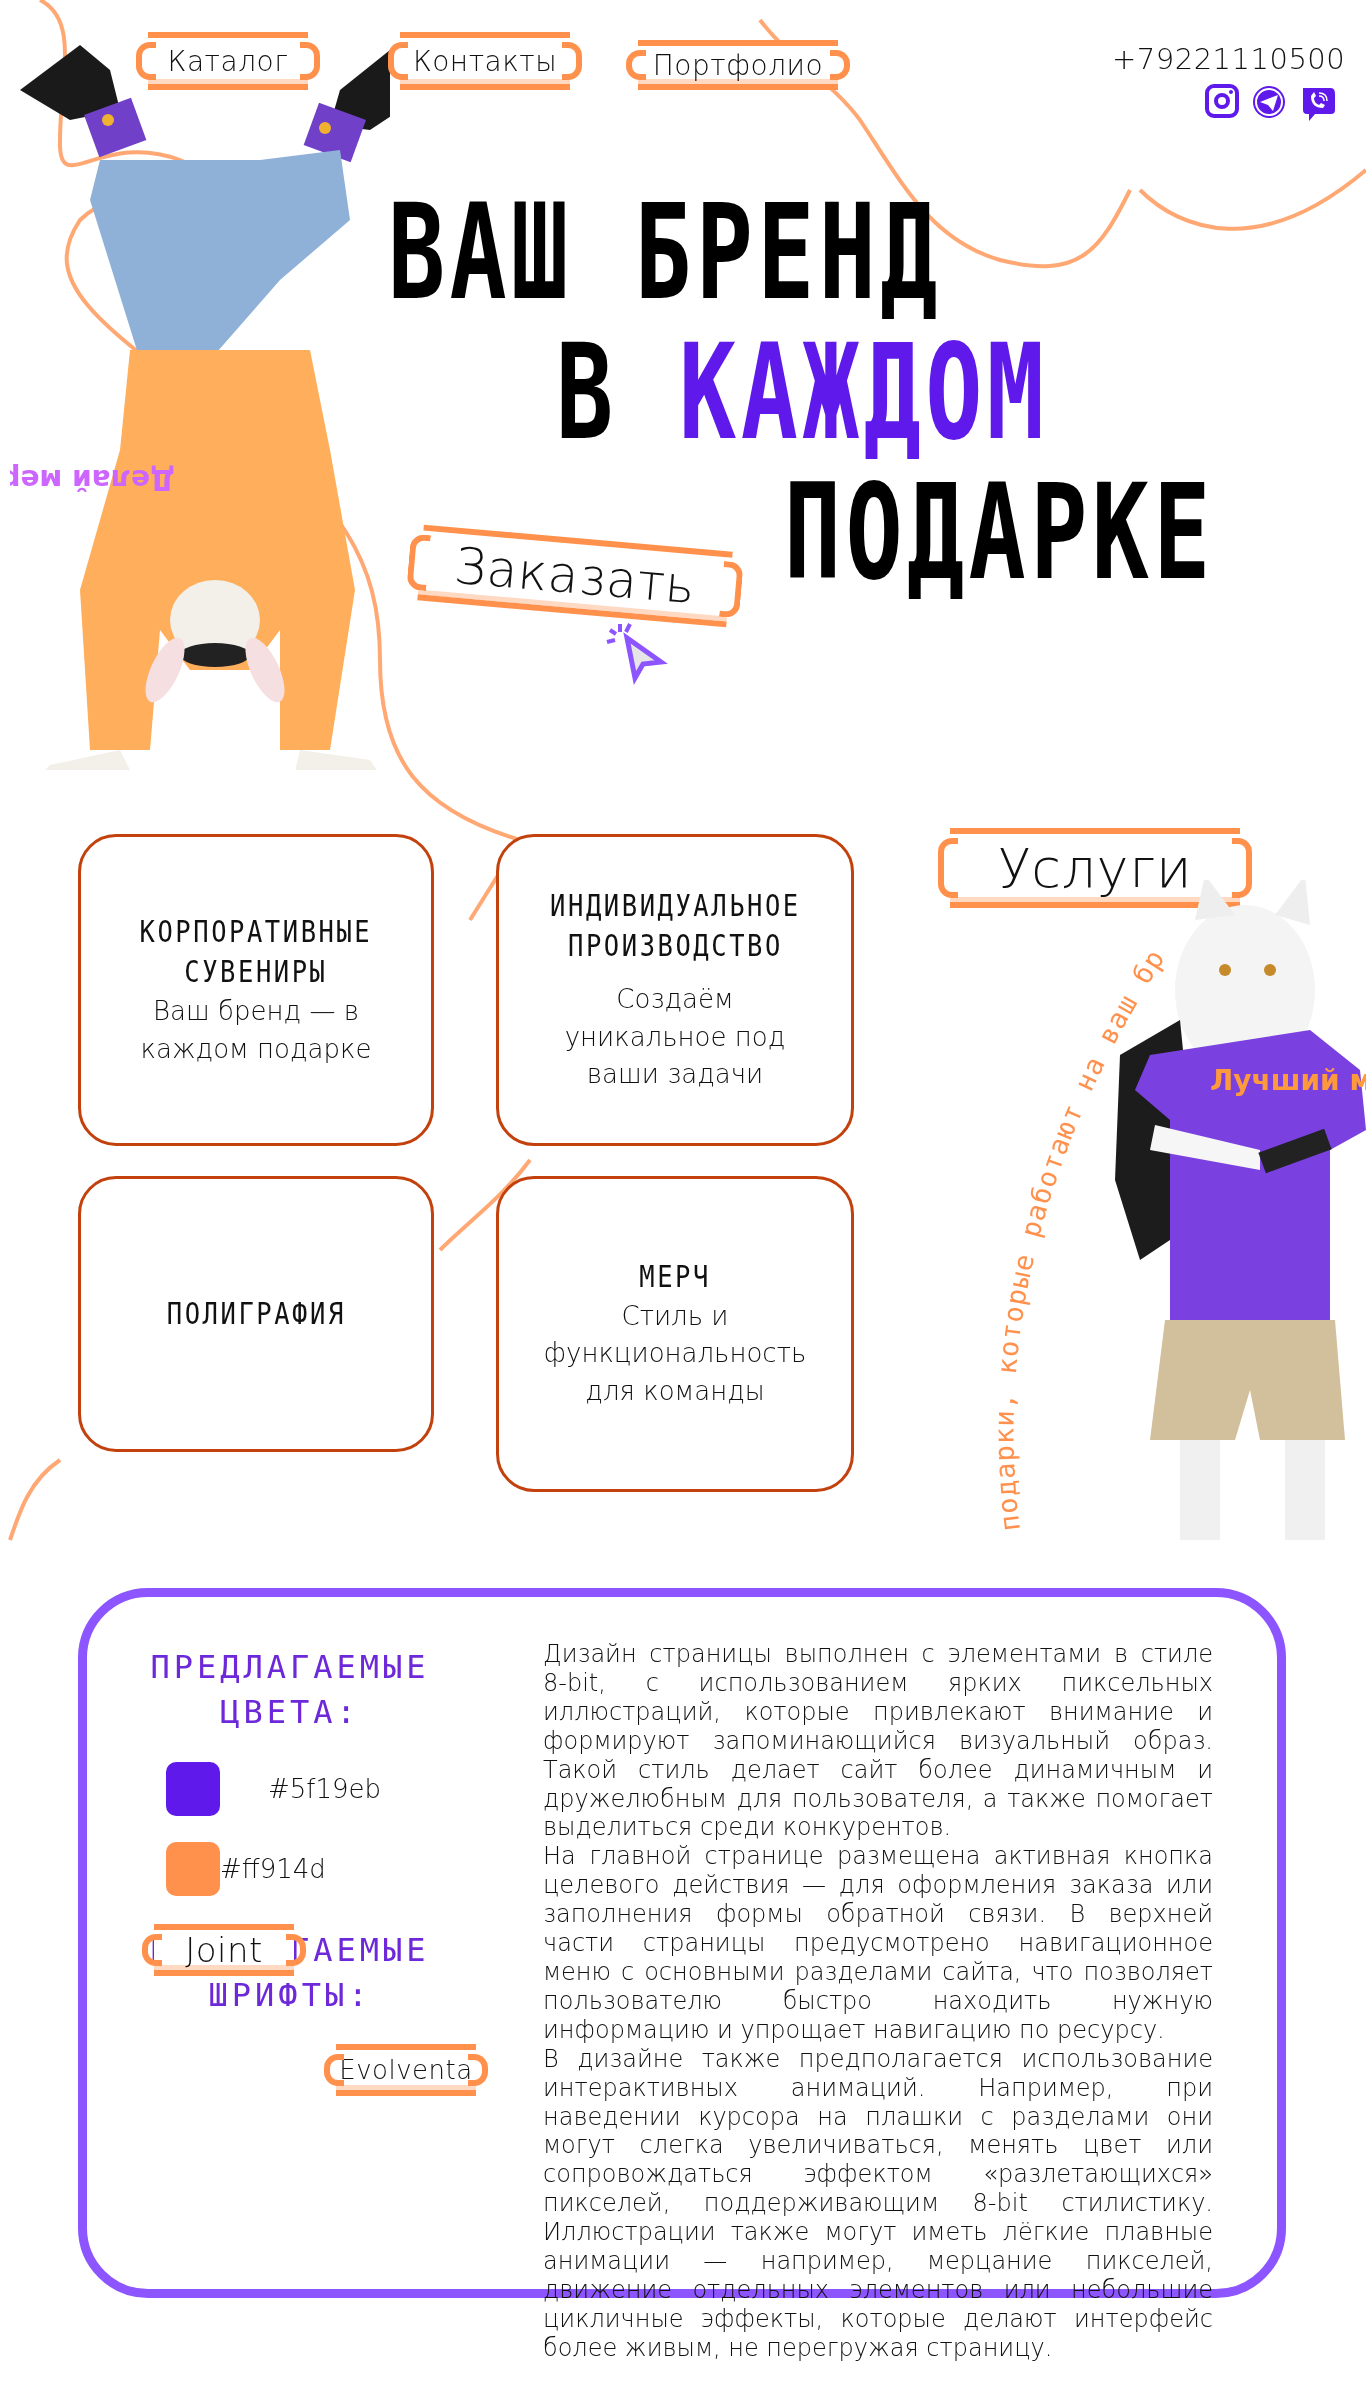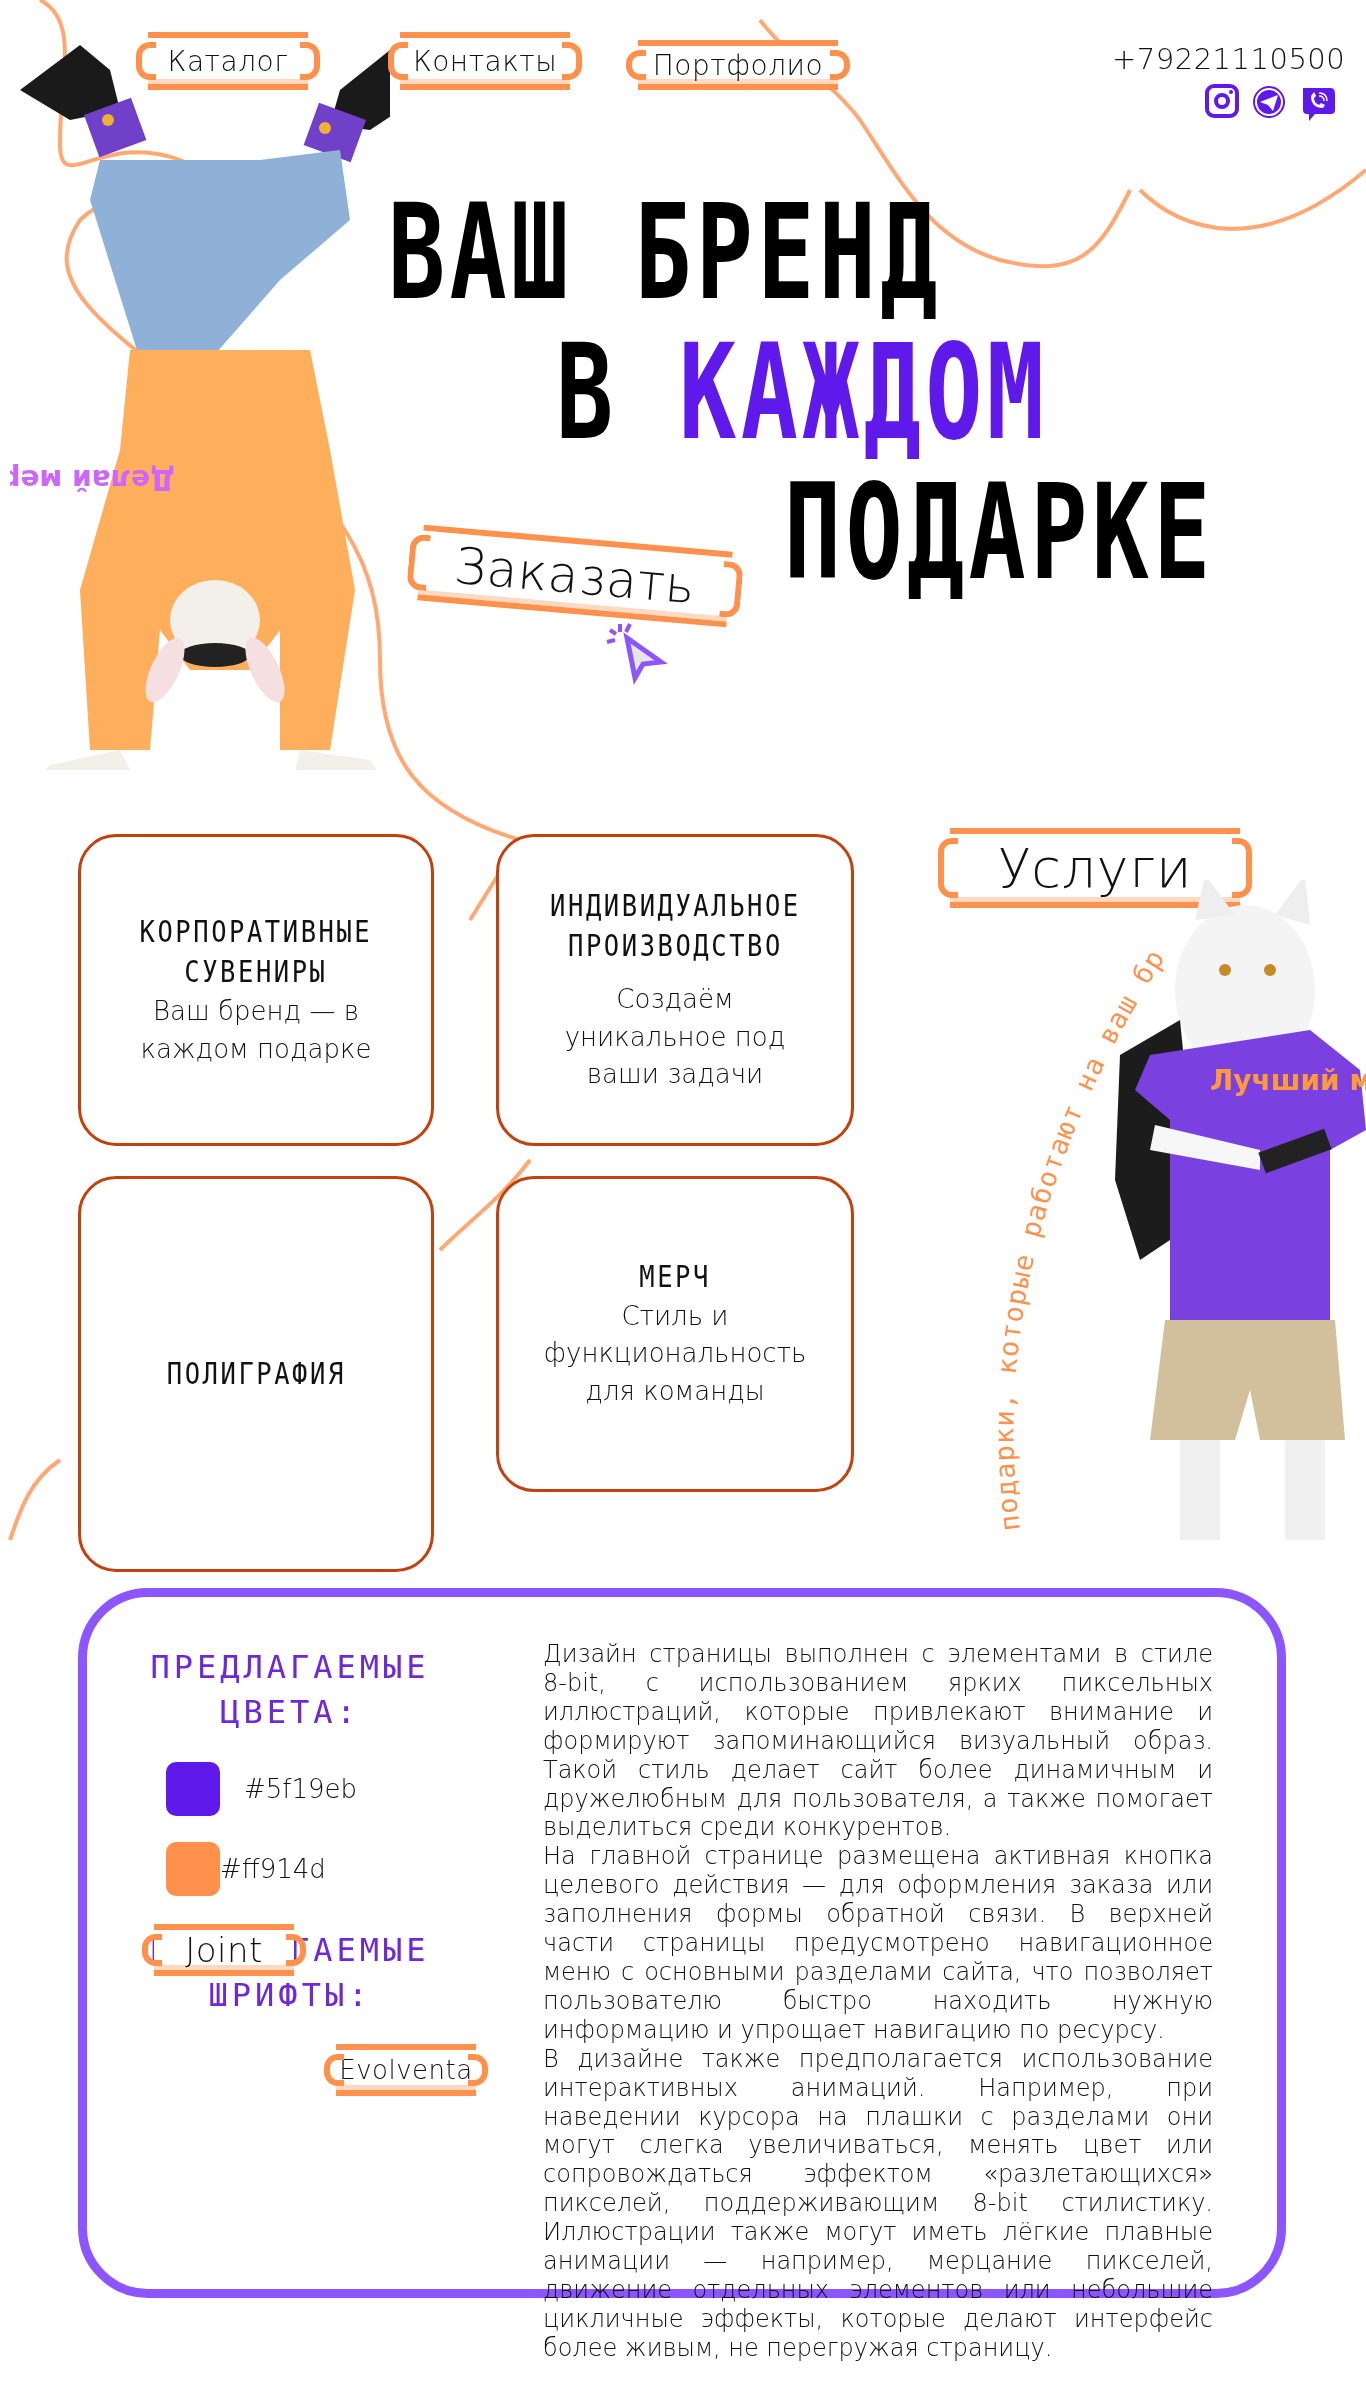--- a/index.html
+++ b/index.html
@@ -172,36 +172,36 @@
   <div class="card-text" style="white-space:pre-line;">Ваш бренд — в
 каждом подарке</div>
 </div>
 <div class="card" style="left:496px; top:834px; width:358px; height:312px;">
   <div class="card-title" style="white-space:pre-line;">ИНДИВИДУАЛЬНОЕ
 ПРОИЗВОДСТВО</div>
   <div class="card-text" style="white-space:pre-line; margin-top:14px;">Создаём
 уникальное под
 ваши задачи</div>
 </div>
-<div class="card" style="left:78px; top:1176px; width:356px; height:396px;align-items:center;">
+<div class="card" style="left:78px; top:1176px; width:356px; height:276px;align-items:center;">
   <div class="card-title" style="white-space:pre-line;">ПОЛИГРАФИЯ</div>
 </div>
 <div class="card" style="left:496px; top:1176px; width:358px; height:316px;">
   <div class="card-title" style="white-space:pre-line;">МЕРЧ</div>
   <div class="card-text" style="white-space:pre-line;">Стиль и
 функциональность
 для команды</div>
 </div>
 
 <div class="info"></div>
 
 <div class="abs pixel-head" style="left:150px; top:1645px; width:280px; white-space:pre-line;">ПРЕДЛАГАЕМЫЕ
 ЦВЕТА:</div>
 
-<div class="abs" style="left:166px; top:1762px; display:flex; align-items:center; gap:24px;">
+<div class="abs" style="left:166px; top:1762px; display:flex; align-items:center; gap:48px;">
   <div class="swatch" style="background:#5f19eb;"></div>
   <span class="hex">#5f19eb</span>
 </div>
 <div class="abs" style="left:166px; top:1842px; display:flex; align-items:center; ">
   <div class="swatch" style="background:#ff914d;"></div>
   <span class="hex">#ff914d</span>
 </div>
 
 <div class="abs pixel-head" style="left:150px; top:1928px; width:280px; white-space:pre-line;">ПРЕДЛАГАЕМЫЕ
 ШРИФТЫ:</div>

